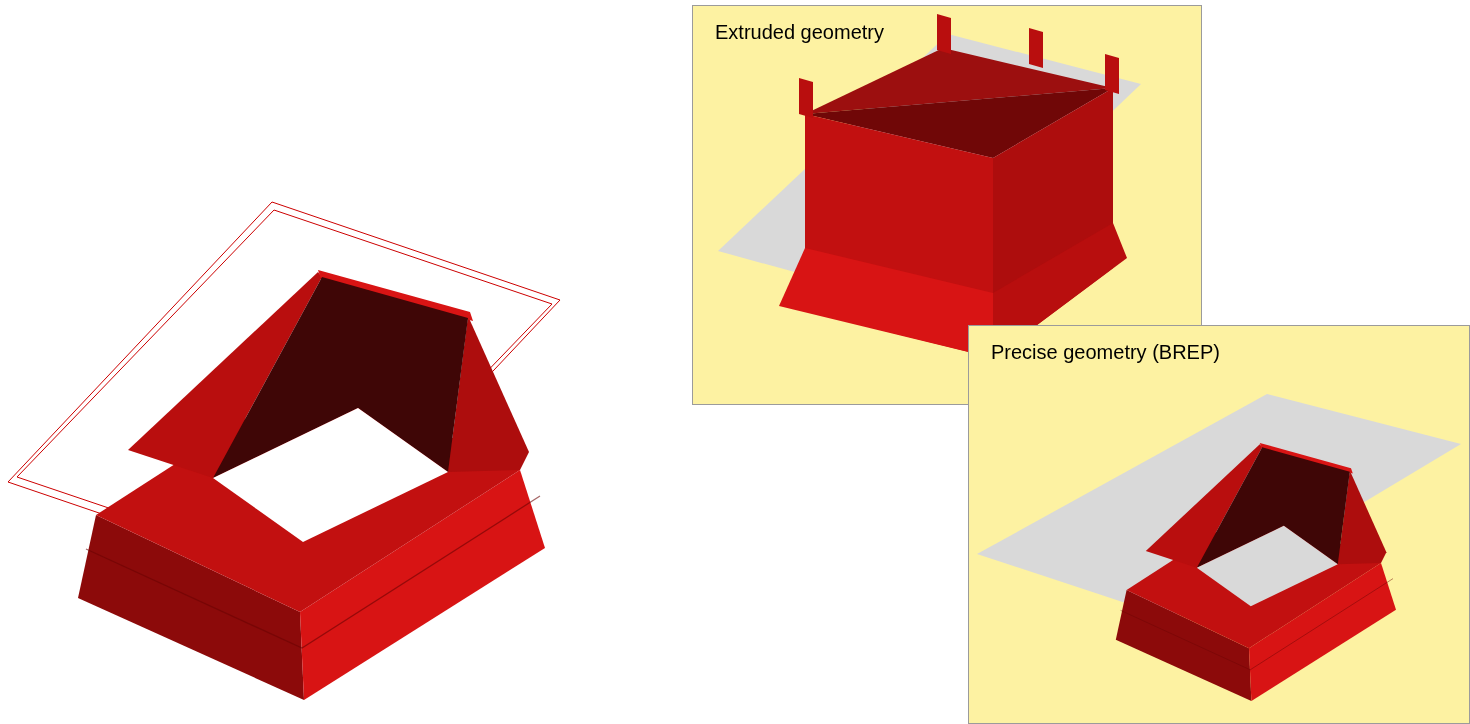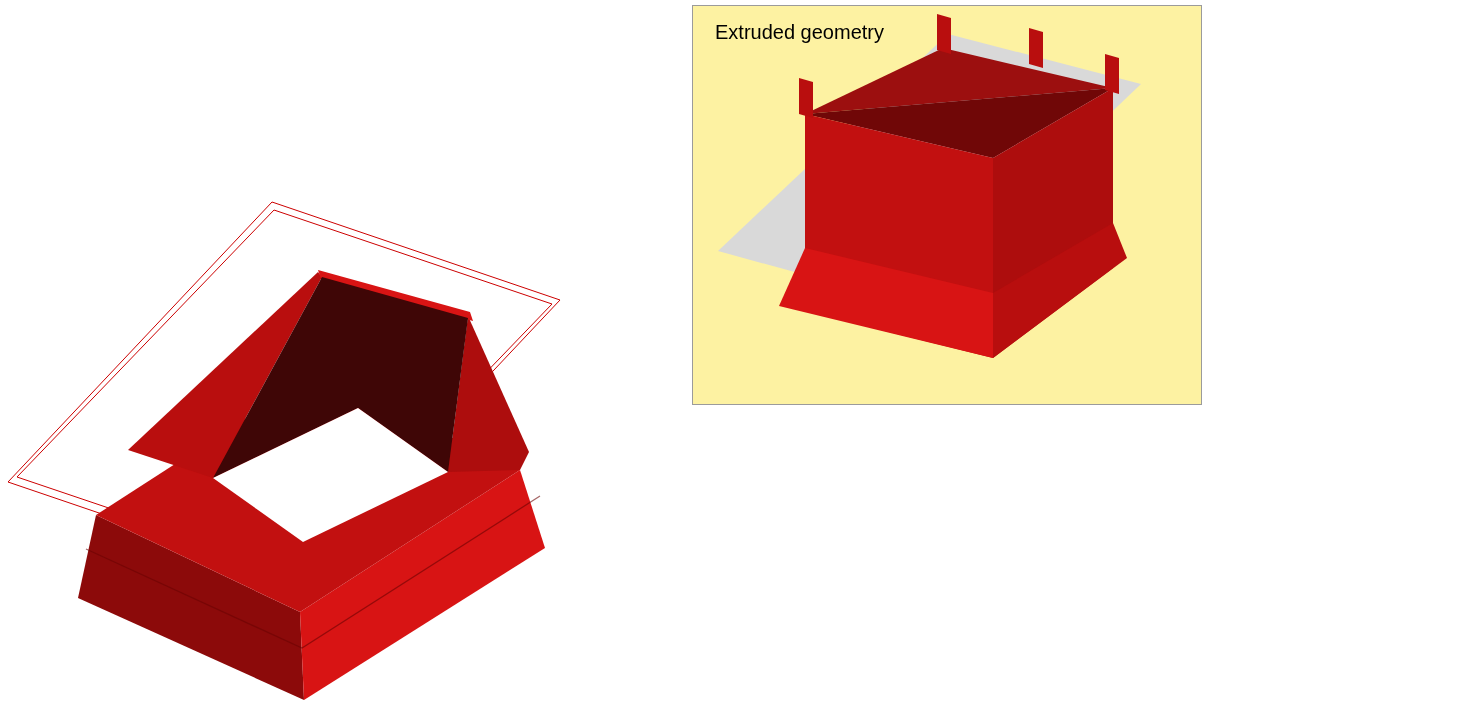--- a/index.html
+++ b/index.html
@@ -91,14 +91,21 @@
         <polygon points="300,287 420,217 434,252 300,352" style="fill:var(--red-side2)"></polygon>
         <polygon points="106,72 120,76 120,112 106,108" style="fill:var(--red-mid2)"></polygon>
         <polygon points="244,8 258,12 258,48 244,44" style="fill:var(--red-mid2)"></polygon>
         <polygon points="336,22 350,26 350,62 336,58" style="fill:var(--red-mid2)"></polygon>
         <polygon points="412,48 426,52 426,88 412,84" style="fill:var(--red-mid2)"></polygon>
       </g>
     </svg>
     <div class="panel-label">Extruded geometry</div>
   </div>
 
+  <div class="panel panel-brep">
+    <svg width="500" height="397" viewBox="0 0 500 397">
+      <polygon points="8,228 298,68 492,118 202,292" style="fill:var(--plane-gray)"></polygon>
+      <use href="#roof-solid" transform="translate(100,-45) scale(0.6)" style="--hole-fill:var(--plane-gray,#d9d9d9)"></use>
+    </svg>
+    <div class="panel-label">Precise geometry (BREP)</div>
+  </div>
 
 </div>
 
 </body></html>

